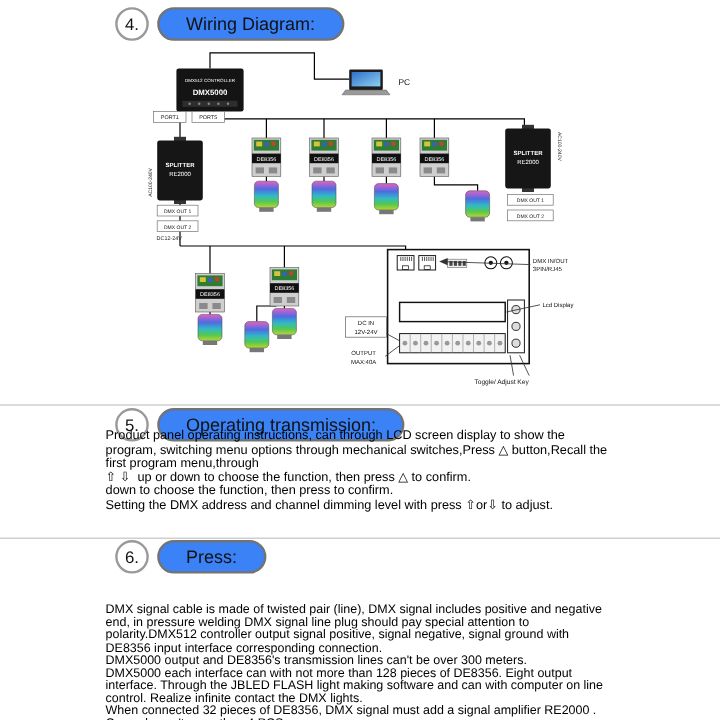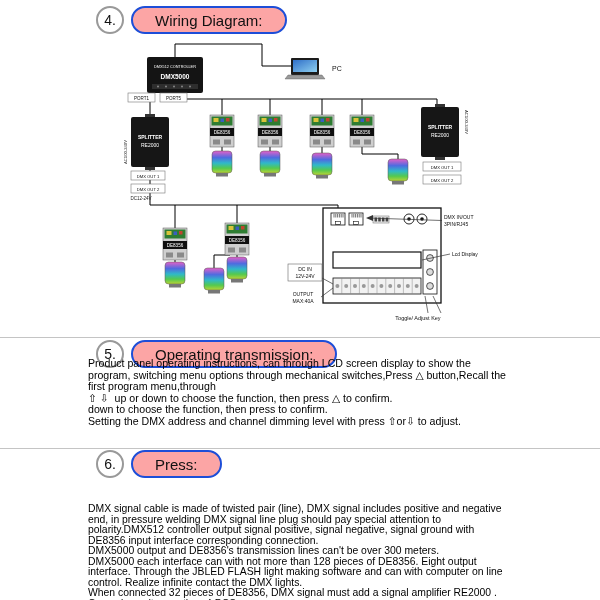--- a/index.html
+++ b/index.html
@@ -7,22 +7,22 @@
     position:relative; width:600px; height:600px; background:#ffffff;
     font-family:"Liberation Sans","DejaVu Sans",sans-serif; overflow:hidden; color:#000;
   }
   .section-header { position:absolute; display:flex; align-items:center; gap:7px; }
   .num-circle {
     box-sizing:border-box; width:28px; height:28px; border:2px solid #999;
     border-radius:50%; display:flex; align-items:center; justify-content:center;
     font-size:14px; color:#111; background:#fff;
   }
   .title-pill {
-    box-sizing:border-box; height:28px; border:2px solid #1d4ed8; border-radius:14px;
-    padding:0 22px; display:flex; align-items:center; font-size:15px; color:#111; background:#fca5a5;
+    box-sizing:border-box; height:28px; border:2px solid #737373; border-radius:14px;
+    padding:0 22px; display:flex; align-items:center; font-size:15px; color:#111; background:#3b82f6;
   }
   .diagram { position:absolute; top:38px; left:0; }
   .divider { position:absolute; left:0; width:600px; height:0; border-top:1px solid #c4c4c4; }
   .body-text { position:absolute; left:88px; width:502px; white-space:pre-wrap; color:#000; }
   .op-text { top:358px; font-size:10.6px; line-height:11.5px; }
   .notes-text { top:504px; font-size:10.4px; line-height:10.5px; }
   svg text { font-family:"Liberation Sans","DejaVu Sans",sans-serif; }
 </style>
 </head>
 <body>

